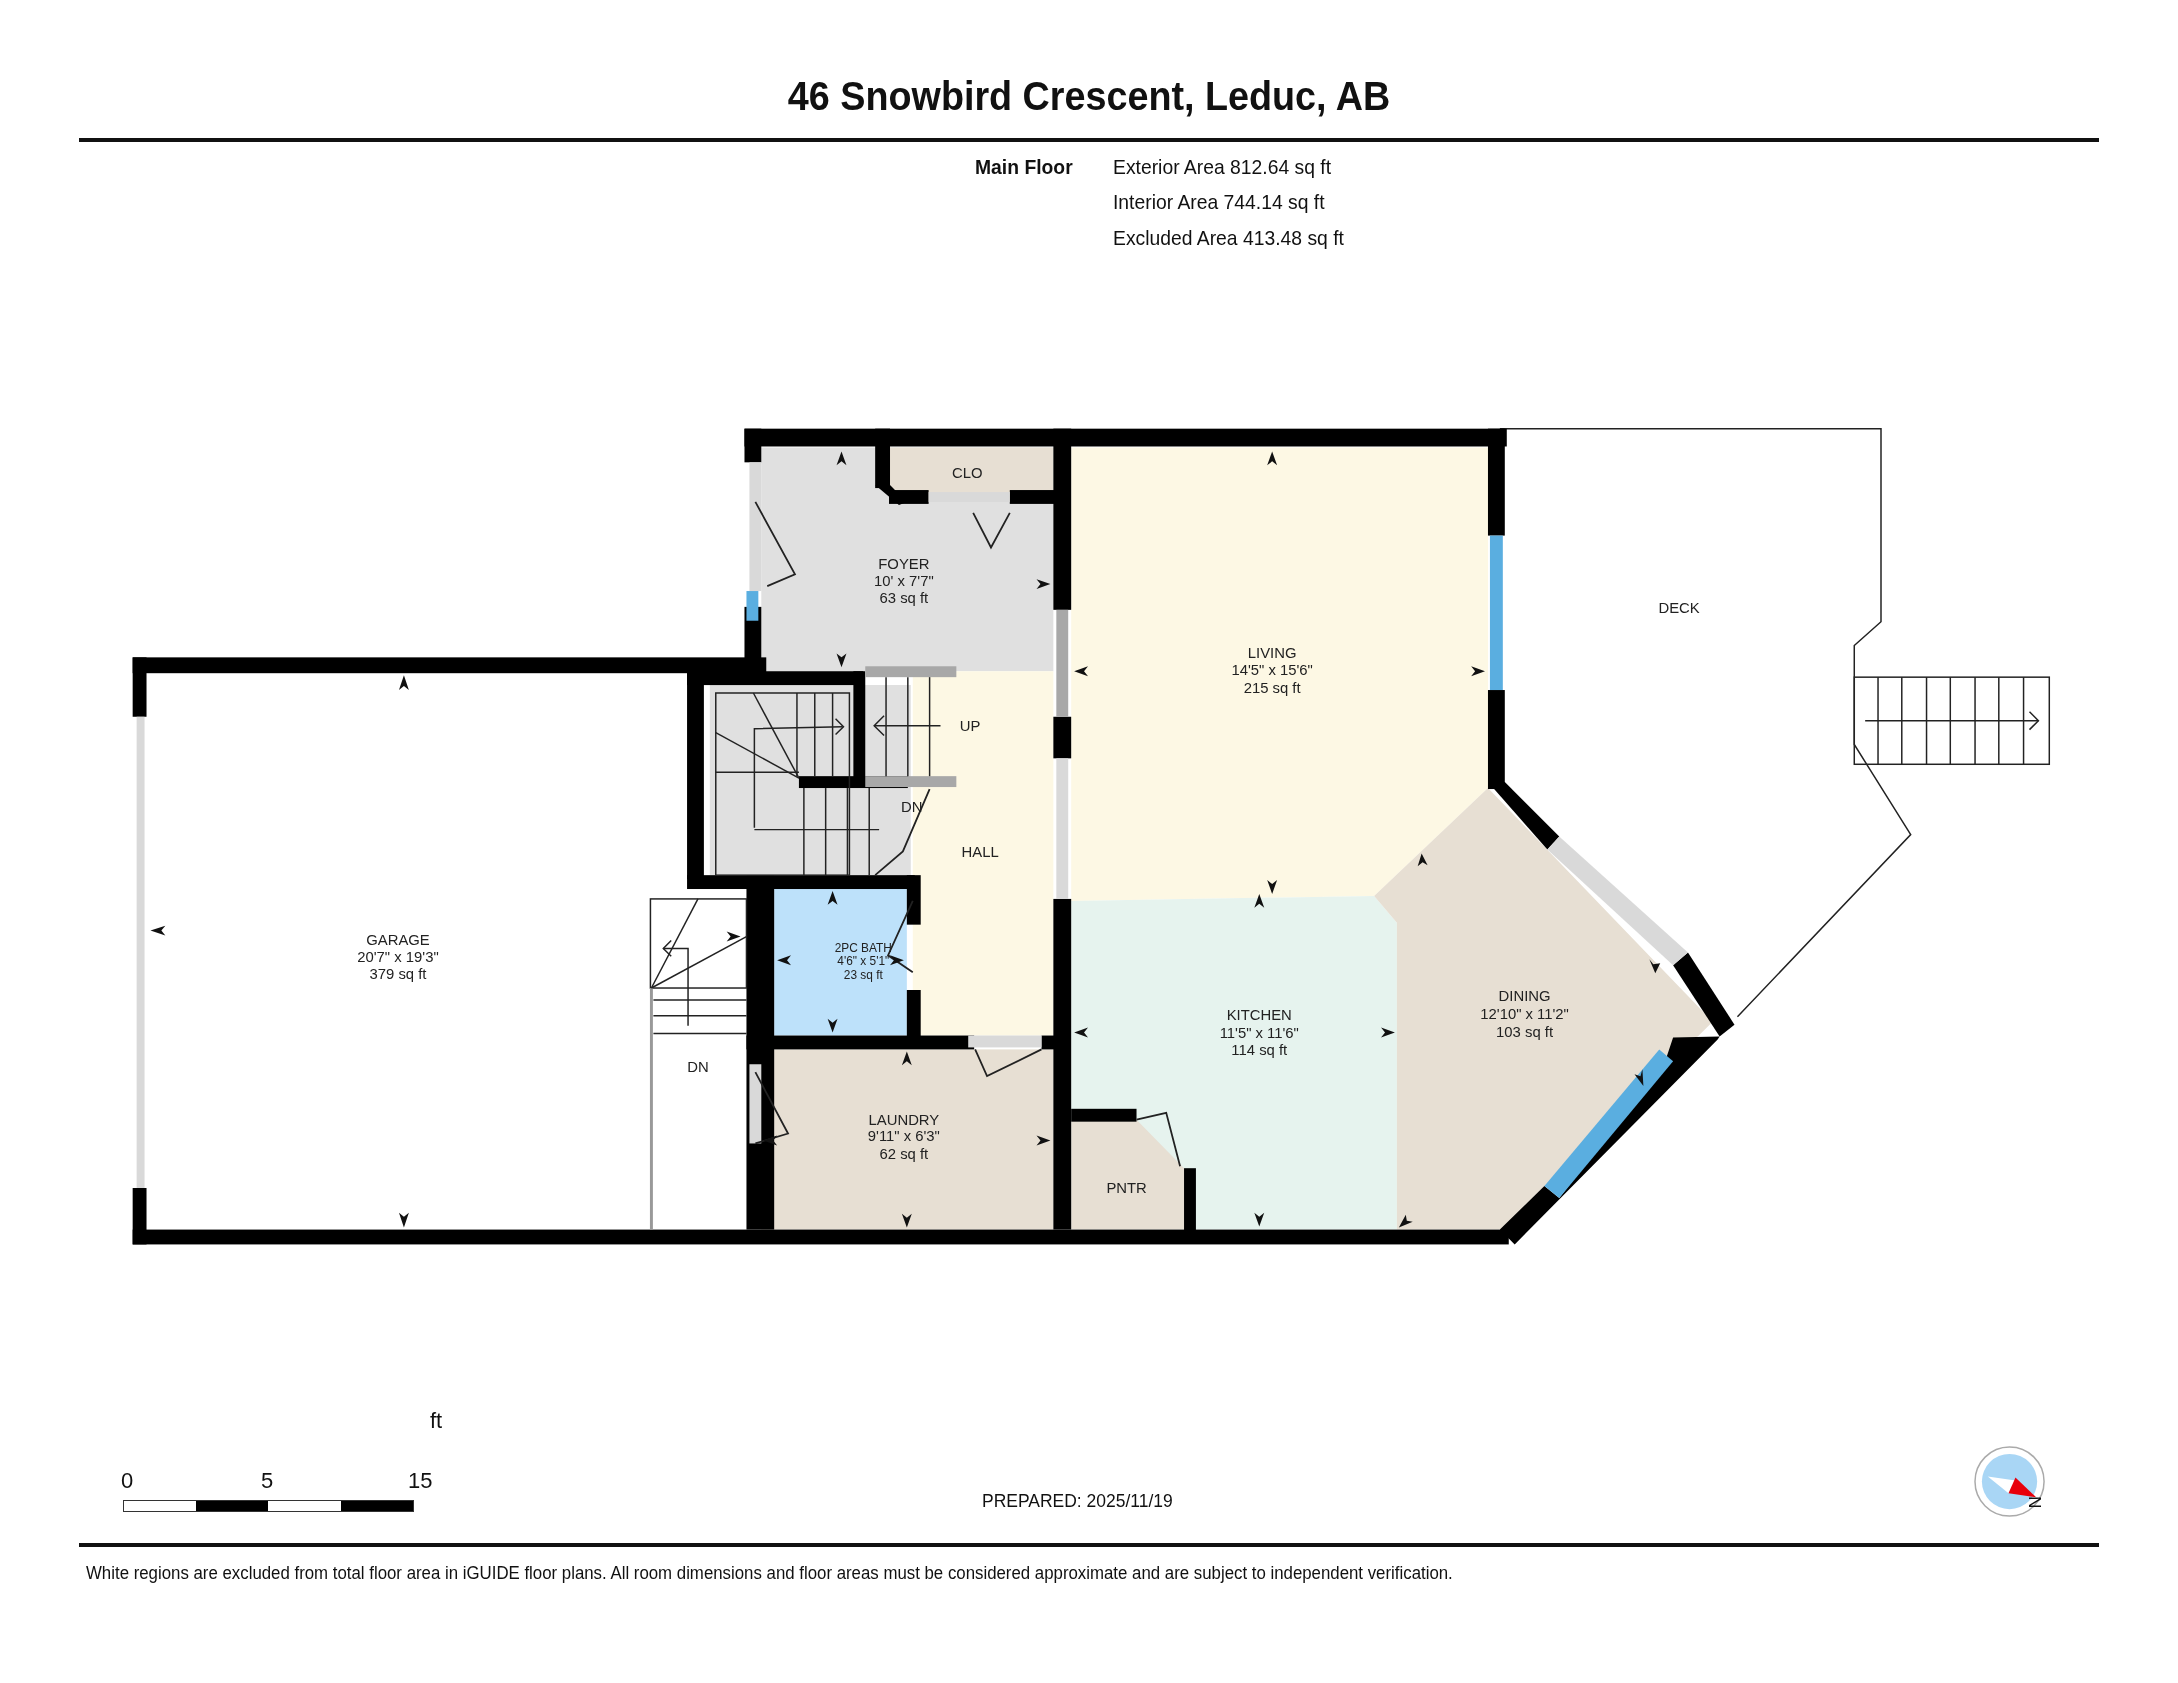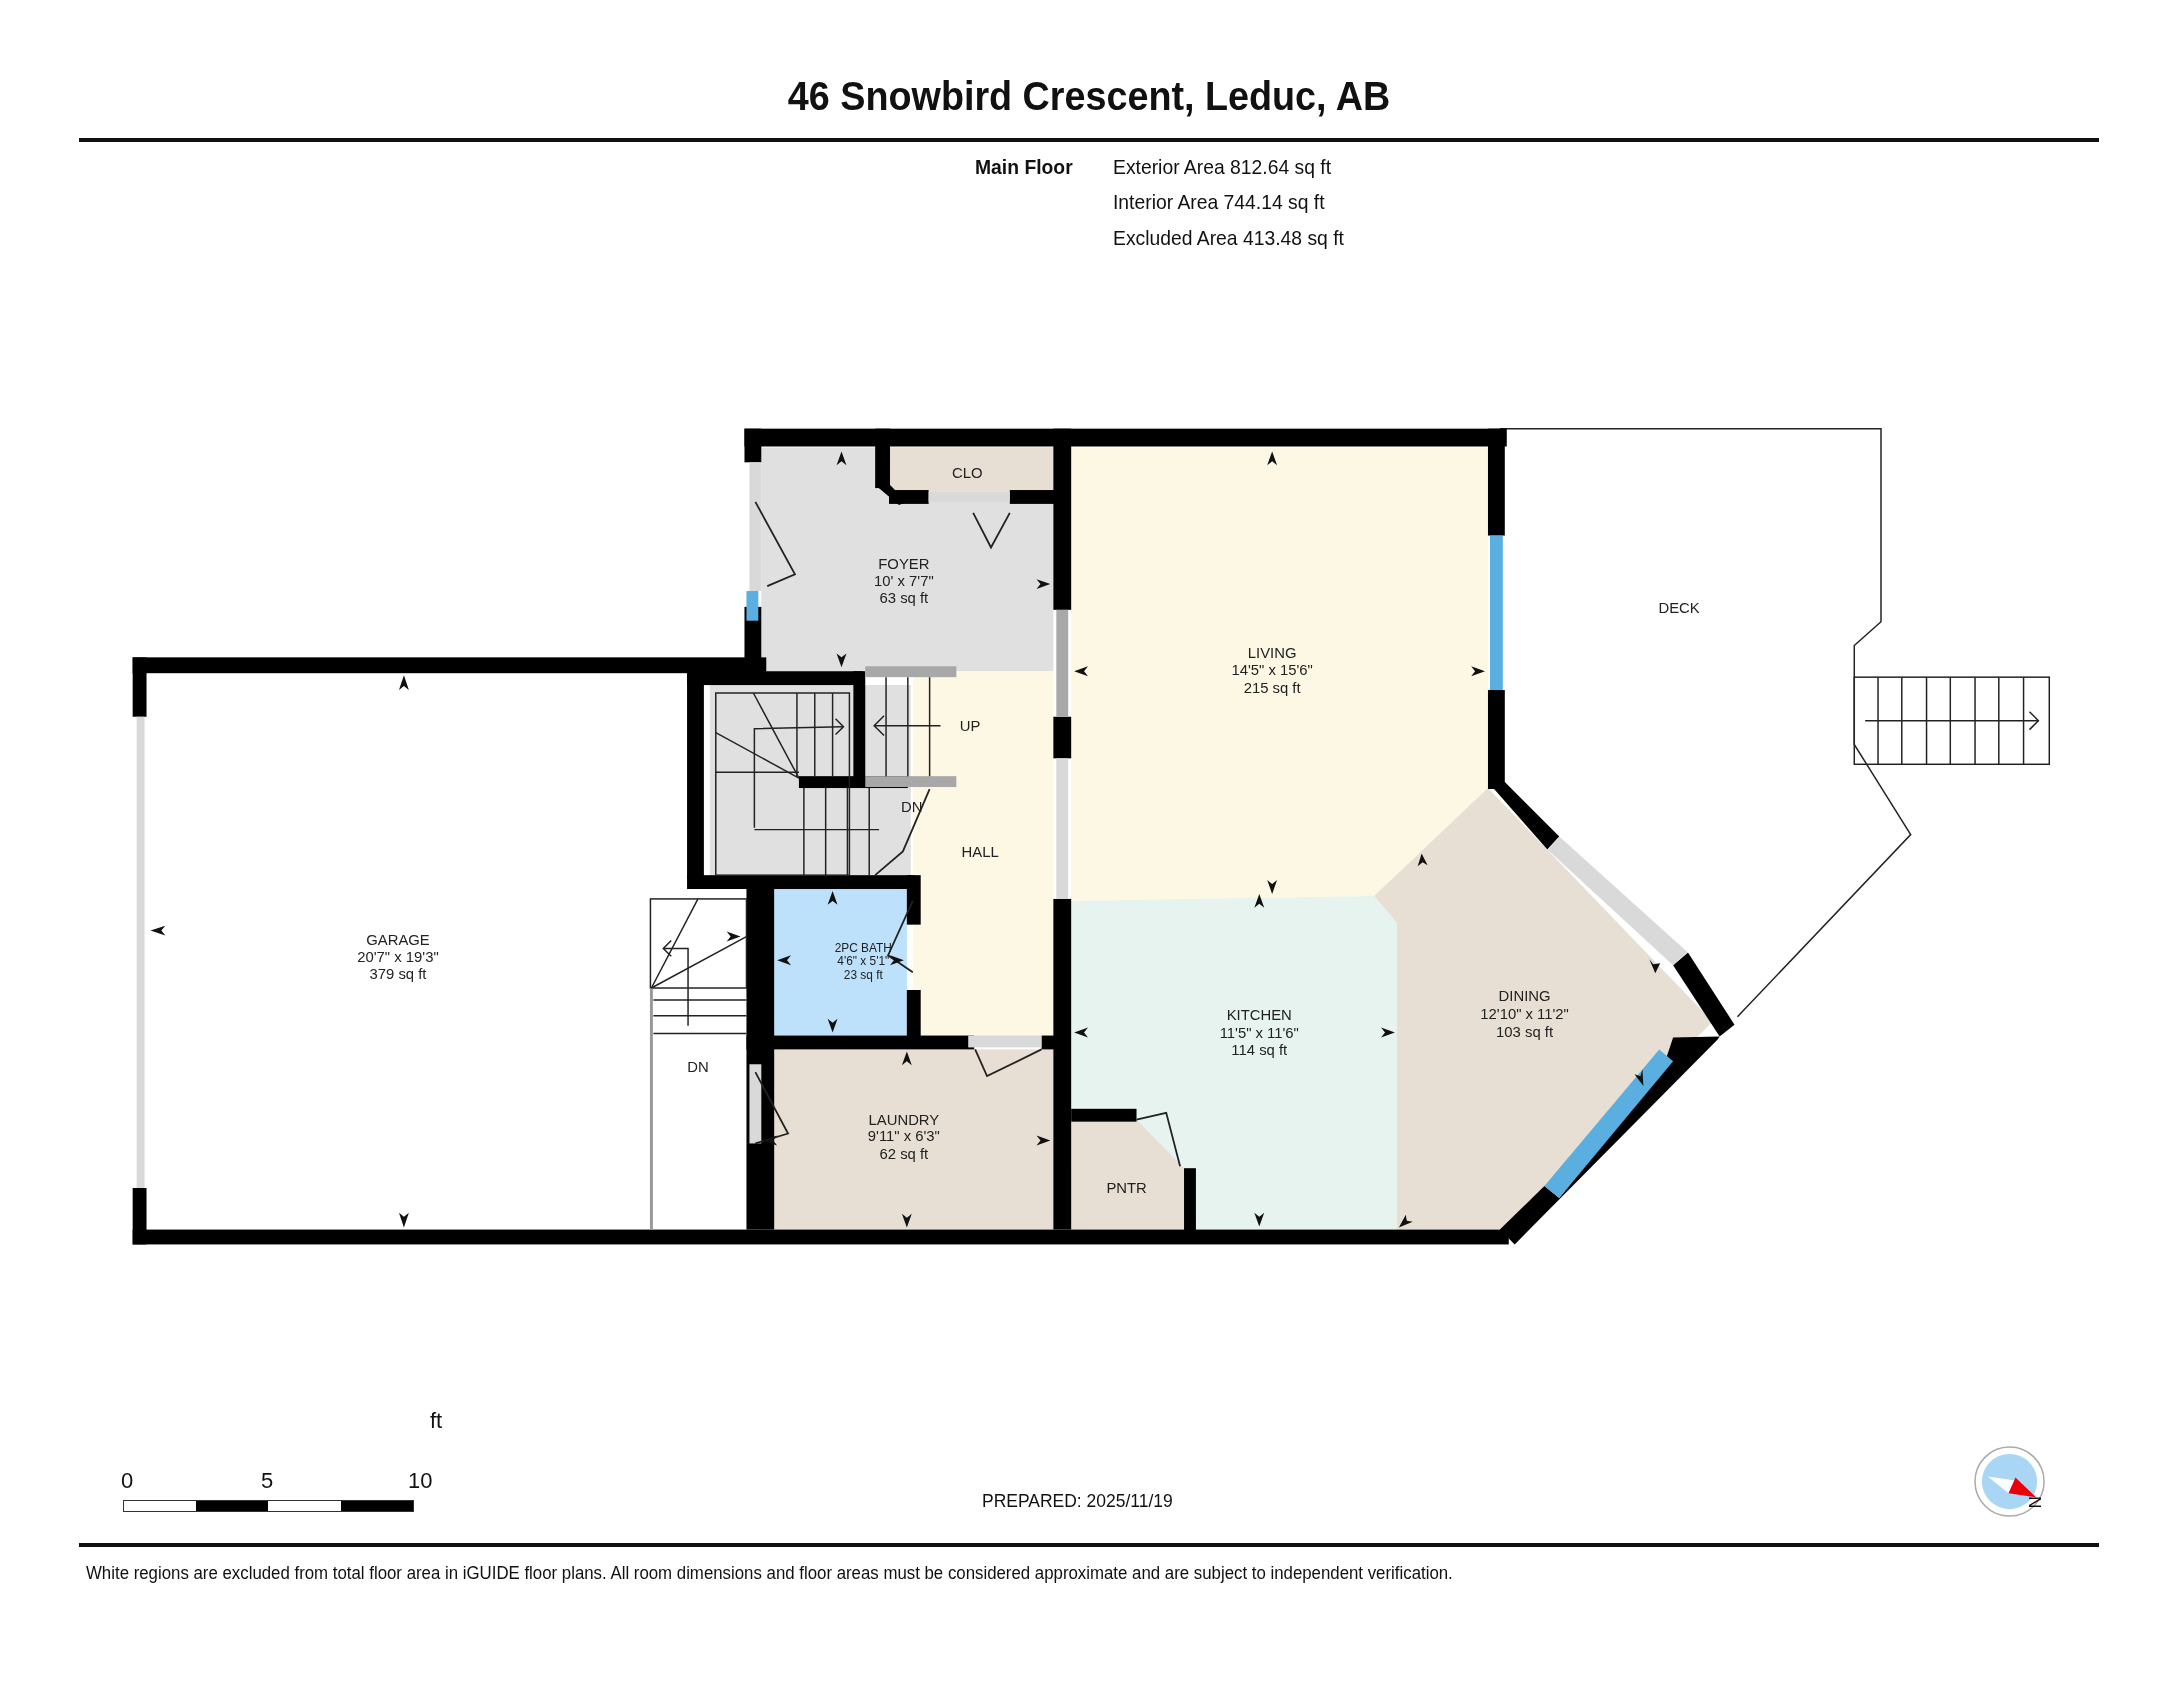--- a/index.html
+++ b/index.html
@@ -226,21 +226,21 @@
     <polygon points="1436,862 1432,875 1437,871 1442,874"></polygon>
     <polygon points="1672,983 1666,969 1670,974 1677,973"></polygon>
     <polygon points="1660,1097 1651,1085 1657,1087 1659,1080"></polygon>
     <polygon points="1413,1240 1420,1227 1421,1233 1427,1234"></polygon>
   </g>
 </svg>
 
 <div>
   <span class="scale-num" style="left:121px">0</span>
   <span class="scale-num" style="left:261px">5</span>
-  <span class="scale-num" style="left:408px">10</span>
+  <span class="scale-num" style="left:408px">15</span>
   <div style="position:absolute;left:123px;top:1500px;width:289px;height:10px;border:1px solid #333;background:linear-gradient(to right,#fff 0 25%,#000 25% 50%,#fff 50% 75%,#000 75% 100%);"></div>
   <span class="scale-num" style="left:430px;top:1408px">ft</span>
 </div>
 
 <div class="prepared">PREPARED: 2025/11/19</div>
 
 <svg class="compass" viewBox="0 0 76 76">
   <circle cx="36" cy="36" r="35" fill="#fff" stroke="#aaa" stroke-width="1.5"></circle>
   <circle cx="36" cy="36" r="28" fill="#a9d6f5"></circle>
   <polygon points="14,31 42,35 35,48" fill="#fff"></polygon>

